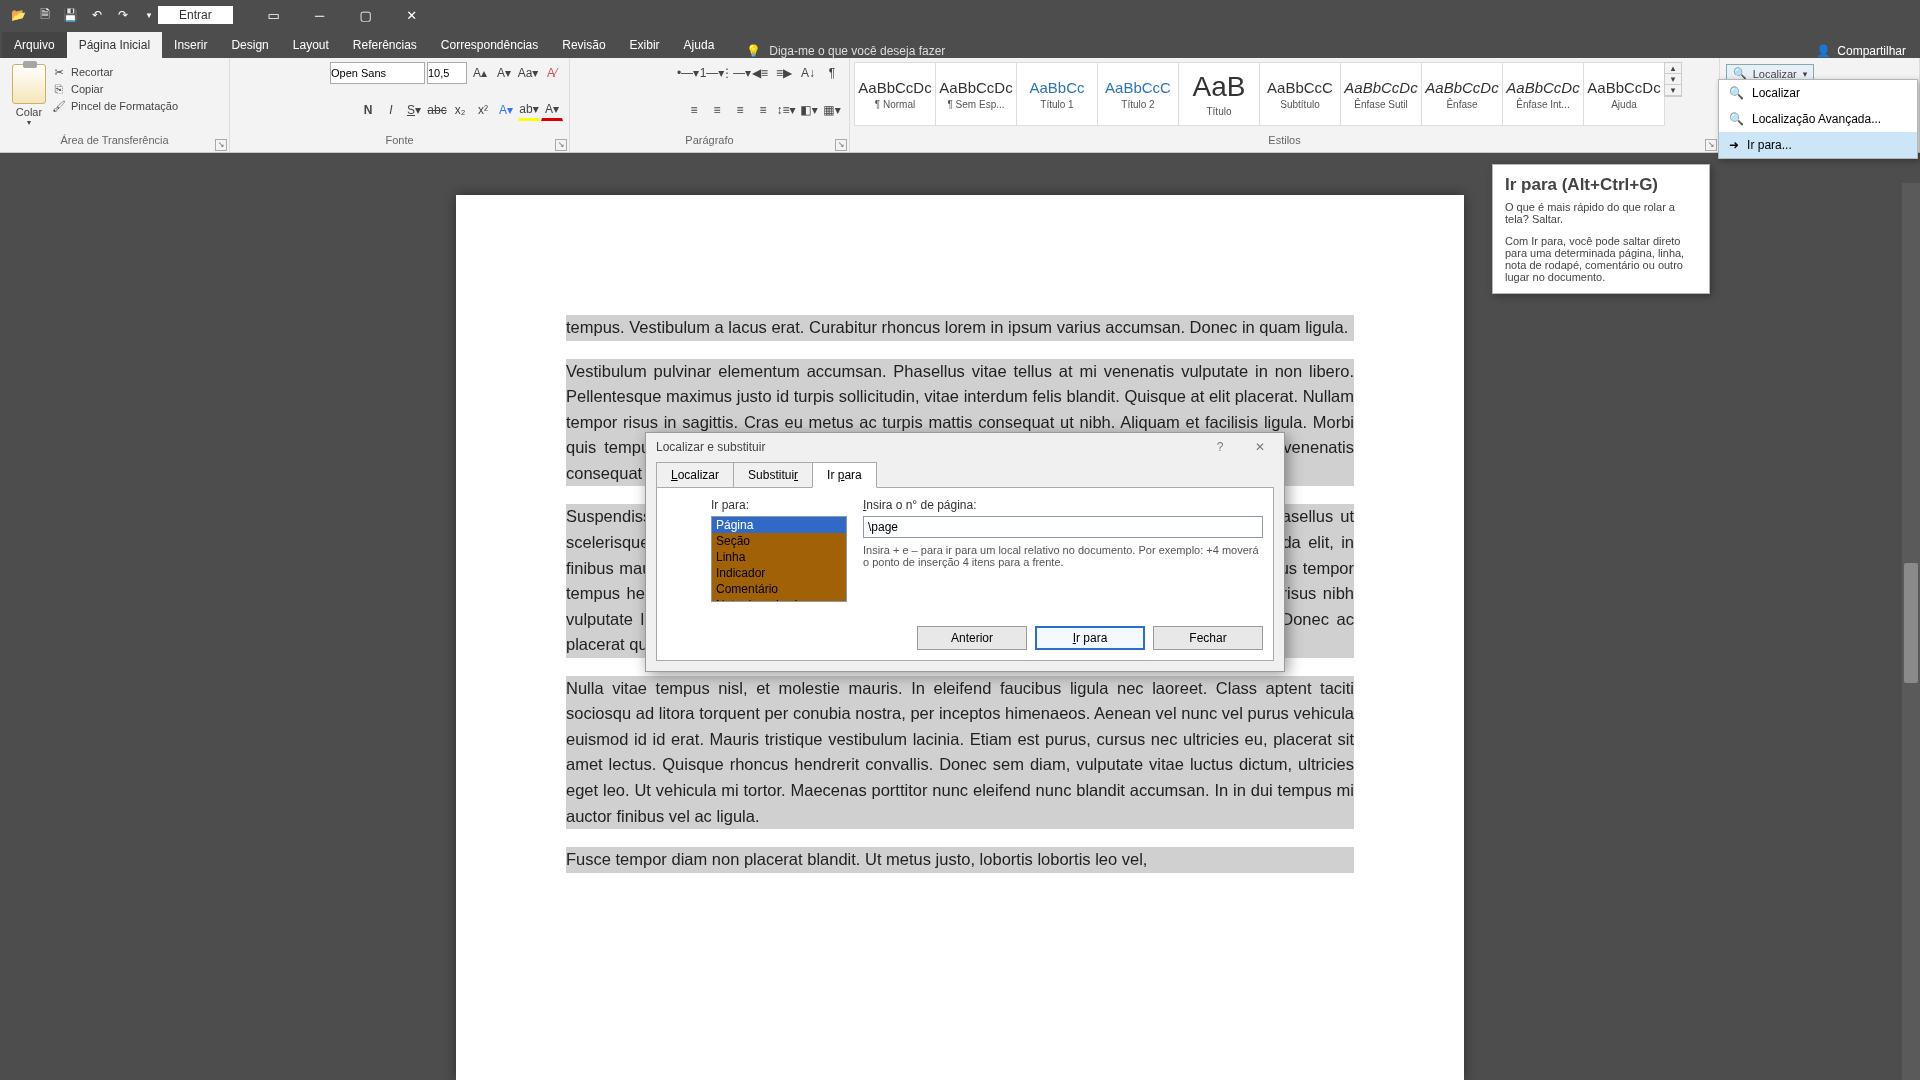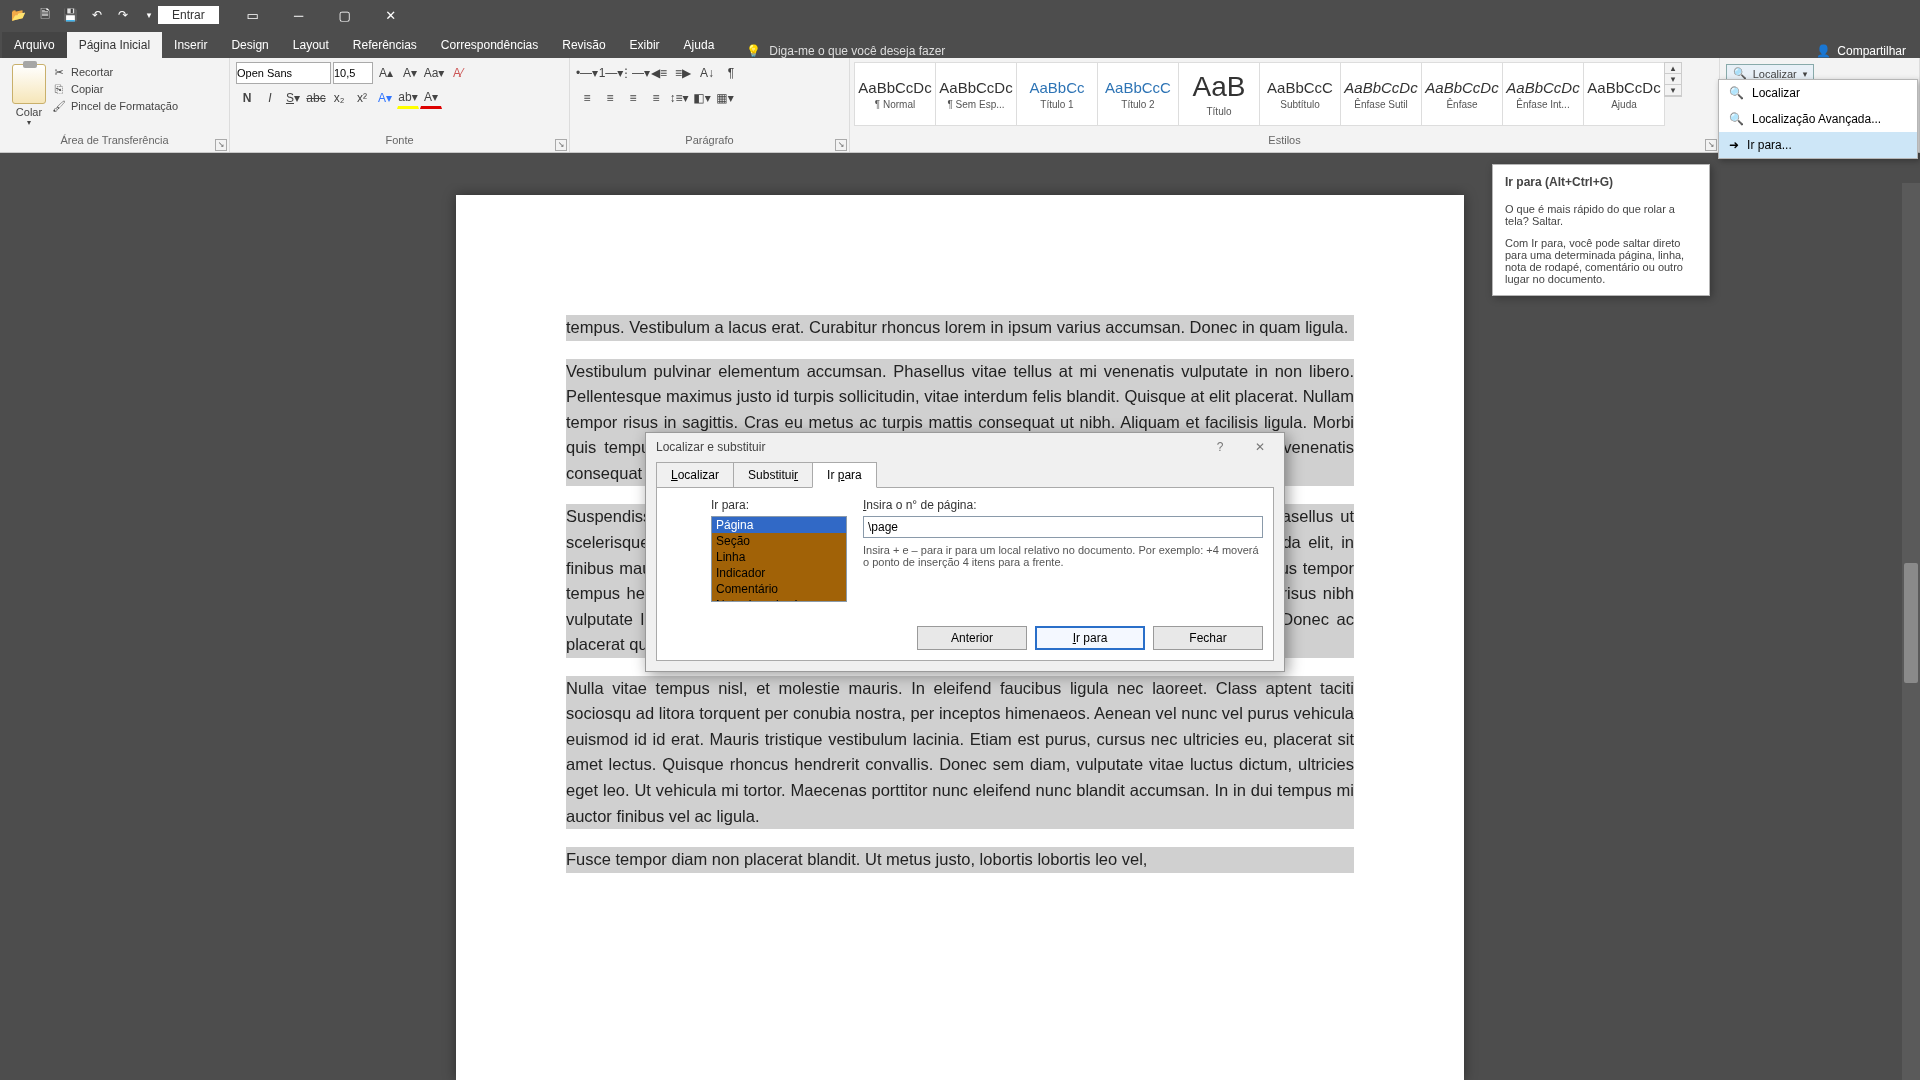--- a/index.html
+++ b/index.html
@@ -4,21 +4,21 @@
 <style>
 * { margin: 0; padding: 0; box-sizing: border-box; font-family: "Segoe UI", Tahoma, sans-serif; }
 body { background: #4d4d4d; width: 1920px; height: 1080px; overflow: hidden; position: relative; }
 
 
 .titlebar { height: 30px; background: #4d4d4d; display: flex; align-items: center; color: #fff; font-size: 12px; }
 .titlebar .qat { display: flex; gap: 8px; padding-left: 10px; align-items: center; }
 .titlebar .qat span { width: 18px; height: 18px; display: flex; align-items: center; justify-content: center; cursor: pointer; }
 .titlebar .title { flex: 1; text-align: center; }
 .titlebar .winbtns { display: flex; align-items: center; gap: 2px; margin-right: 4px; }
-.titlebar .login { background: #fff; color: #333; padding: 2px 14px; font-size: 12px; margin-right: 10px; }
+.titlebar .login { background: #fff; color: #333; padding: 2px 21px; font-size: 12px; margin-right: 17px; }
 .titlebar .winbtns span { width: 44px; height: 28px; display: flex; align-items: center; justify-content: center; cursor: pointer; font-size: 13px; }
 
 
 .tabs { height: 28px; background: #4d4d4d; display: flex; align-items: flex-end; padding-left: 2px; color: #fff; font-size: 12px; }
 .tabs .tab { padding: 6px 12px; cursor: pointer; }
 .tabs .tab.file { background: #444; }
 .tabs .tab.active { background: #f3f3f3; color: #333; }
 .tabs .tell { display: flex; align-items: center; gap: 8px; margin-left: 20px; color: #ddd; }
 .tabs .share { margin-left: auto; margin-right: 14px; display: flex; align-items: center; gap: 6px; }
 
@@ -34,41 +34,41 @@
 .paste-icon::before { content:""; position:absolute; top:-4px; left:10px; width:14px; height:7px; background:#a6a6a6; border-radius:2px; }
 .clip-right { display: flex; flex-direction: column; gap: 3px; padding-top: 3px; }
 .clip-right div { display: flex; align-items: center; gap: 5px; cursor: pointer; }
 .small-ico { width: 14px; height: 14px; display: inline-flex; align-items: center; justify-content: center; }
 
 .font-top { display: flex; gap: 2px; align-items: center; }
 .font-top select, .font-top input { height: 22px; font-size: 11px; border: 1px solid #aaa; background: #fff; }
 .font-name { width: 95px; }
 .font-size { width: 40px; }
 .rbtn { width: 22px; height: 22px; display: inline-flex; align-items: center; justify-content: center; border: 1px solid transparent; cursor: pointer; font-size: 12px; }
-.font-rows { display: flex; flex-direction: column; gap: 3px; }
+.font-rows { display: flex; flex-direction: column; gap: 15px; align-items: flex-end; }
 .font-bot { display: flex; gap: 1px; align-items: center; }
 
 .styles-gallery { display: flex; gap: 0; }
 .style-item { width: 82px; height: 64px; border: 1px solid #ddd; background: #fff; display: flex; flex-direction: column; align-items: center; justify-content: center; cursor: pointer; margin-right: -1px; }
 .style-item .preview { font-size: 15px; color: #333; }
 .style-item .sname { font-size: 10px; color: #555; margin-top: 3px; }
 .style-item.blue .preview { color: #2e74b5; }
 .styles-scrl { width: 18px; display: flex; flex-direction: column; border: 1px solid #ccc; }
 .styles-scrl span { flex: 1; display: flex; align-items: center; justify-content: center; font-size: 9px; cursor: pointer; border-bottom: 1px solid #ccc; }
 
 .edit-group { width: 200px; }
 
 
 .find-dropdown { position: absolute; top: 79px; right: 2px; width: 200px; background: #fff; border: 1px solid #b6b6b6; box-shadow: 2px 2px 6px rgba(0,0,0,0.3); font-size: 12px; z-index: 50; }
 .find-dropdown .item { padding: 6px 10px; display: flex; align-items: center; gap: 8px; cursor: pointer; }
 .find-dropdown .item.hover { background: #cde6f7; }
 
 
 .tooltip { position: absolute; top: 164px; right: 210px; width: 218px; background: #fff; border: 1px solid #b6b6b6; box-shadow: 2px 2px 8px rgba(0,0,0,0.3); padding: 10px 12px; font-size: 11px; color: #444; z-index: 40; }
-.tooltip .tt-title { font-weight: bold; margin-bottom: 14px; font-size: 12px; }
+.tooltip .tt-title { font-weight: bold; margin-bottom: 6px; font-size: 17px; }
 
 
 .workspace { position: absolute; top: 183px; left: 0; right: 0; bottom: 0; background: #4d4d4d; overflow: hidden; display: flex; justify-content: center; }
 .page { width: 1008px; background: #fff; margin-top: 12px; padding: 120px 110px 60px 110px; box-shadow: 0 0 12px rgba(0,0,0,0.4); font-family: "Open Sans", "Segoe UI", sans-serif; font-size: 16.5px; line-height: 1.55; color: #222; }
 .page p { margin-bottom: 18px; text-align: justify; }
 .sel { background: #d0d0d0; }
 
 .vscroll { position: absolute; right: 0; top: 183px; bottom: 0; width: 18px; background: #5a5a5a; }
 .vscroll .thumb { position: absolute; right: 2px; width: 14px; background: #8a8a8a; border-radius: 2px; }
 

